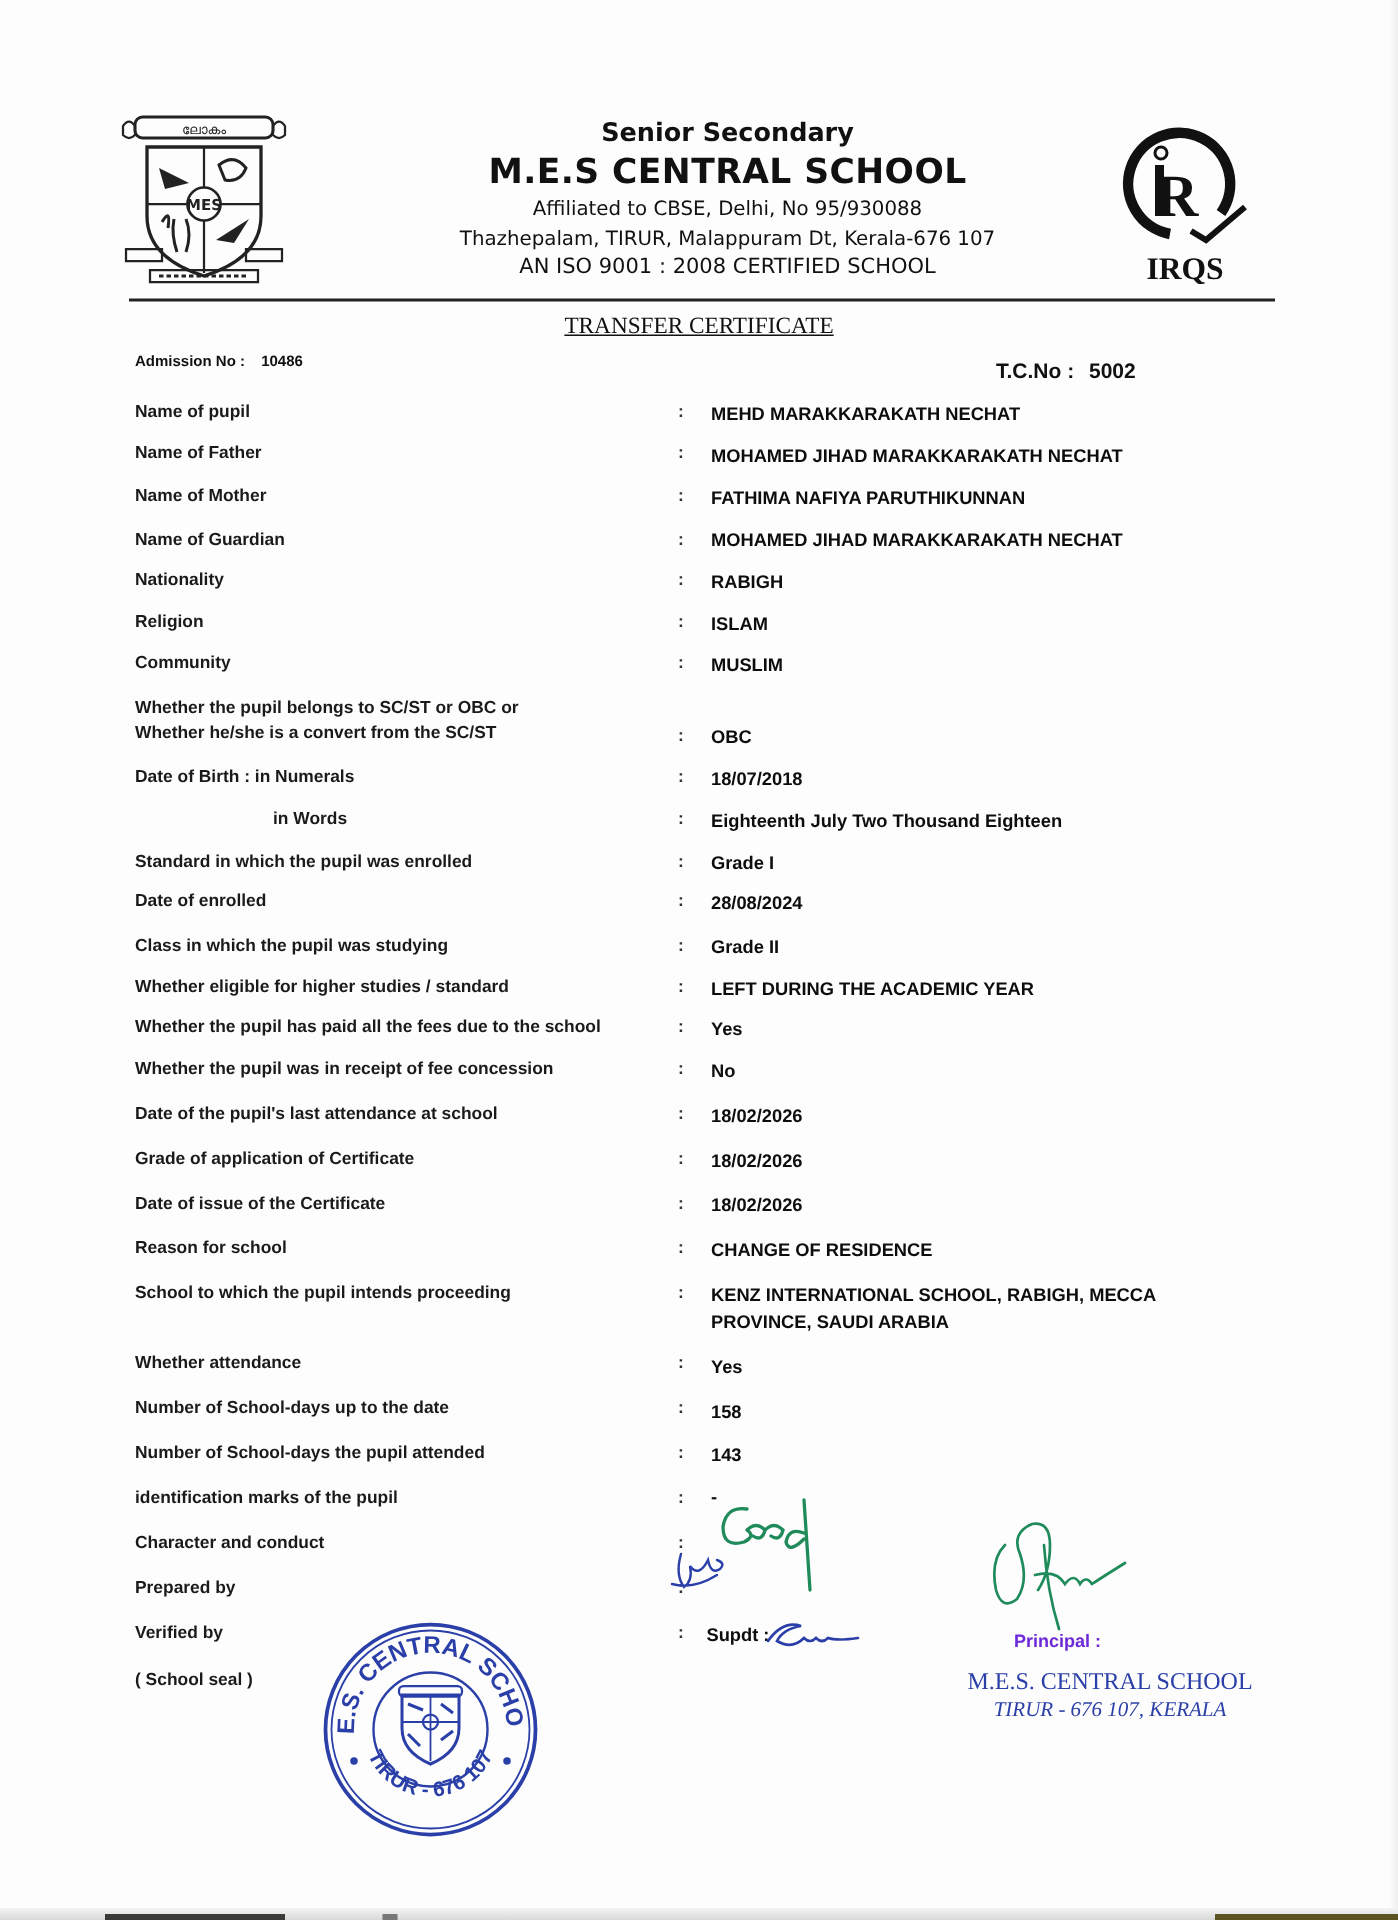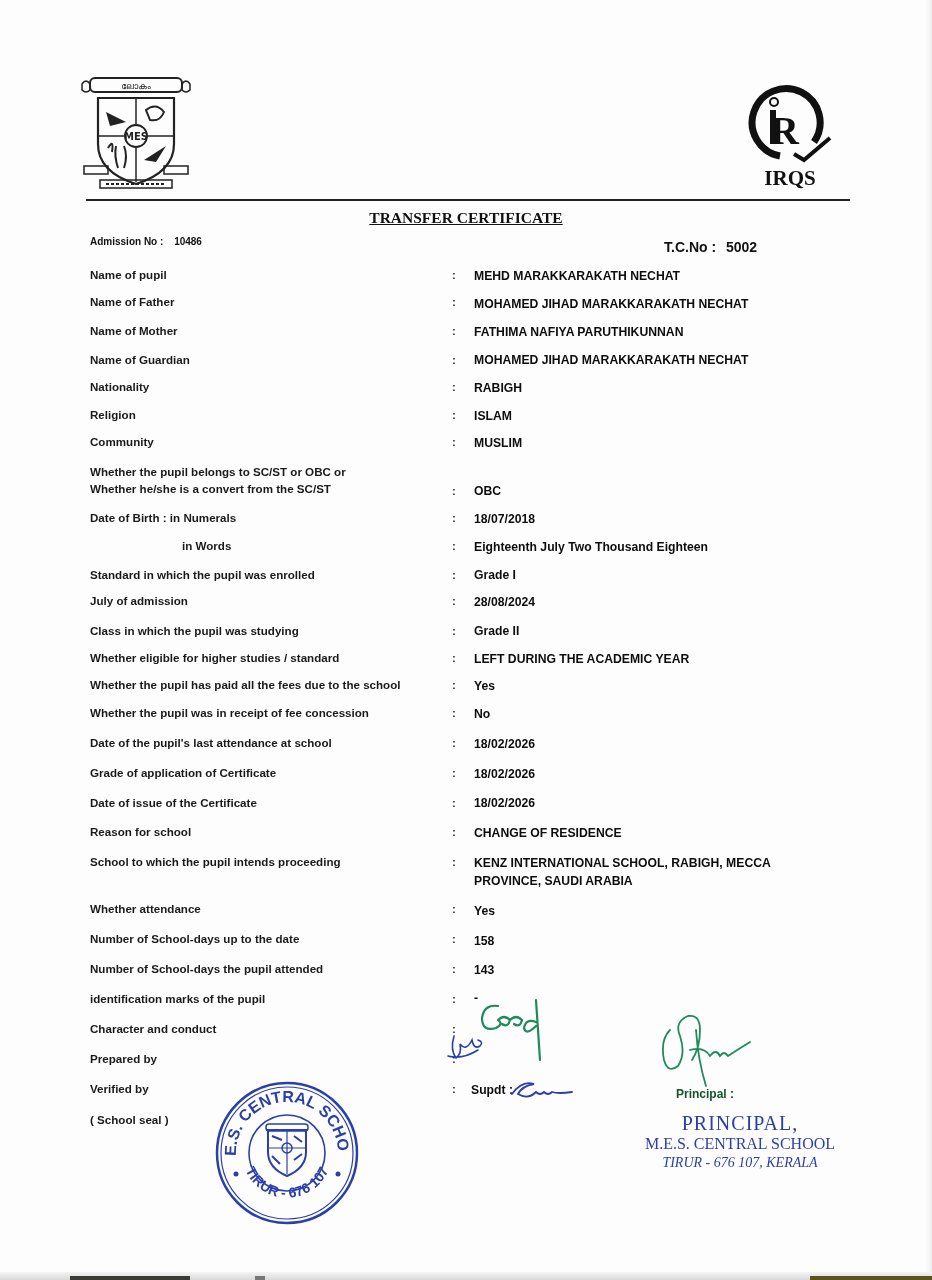--- a/index.html
+++ b/index.html
@@ -19,37 +19,37 @@
   
   .logo-left { position: absolute; left: 80px; top: 74px; width: 112px; height: 118px; }
   .logo-right { position: absolute; left: 740px; top: 84px; width: 100px; height: 110px; }
   .head-text { position: absolute; left: 250px; top: 78px; width: 470px; text-align: center; font-family: "DejaVu Sans", sans-serif; }
   .head-sub { font-size: 17px; font-weight: bold; line-height: 22px; }
   .head-title { font-size: 23px; font-weight: bold; letter-spacing: 0.3px; line-height: 30px; }
   .head-line { font-size: 13.2px; line-height: 19.5px; }
   .head-rule { position: absolute; left: 86px; top: 199px; width: 764px; height: 2px; background: #222; }
 
   .tc-title { position: absolute; left: 0; width: 932px; top: 209px; text-align: center;
-    font-family: "Liberation Serif", serif; font-weight: bold; font-size: 15.5px; }
+    font-family: "Liberation Serif", serif; font-weight: normal; font-size: 15.5px; }
   .tc-title span { text-decoration: underline; }
 
   .adm { position: absolute; left: 90px; top: 236px; font-weight: bold; font-size: 10px; }
   .adm .val { margin-left: 8px; }
   .tcno { position: absolute; left: 664px; top: 239px; font-weight: bold; font-size: 14px; }
   .tcno .val { margin-left: 6px; }
 
   .row { position: absolute; left: 0; width: 932px; font-size: 11.6px; }
   .row .lbl { position: absolute; left: 90px; font-weight: bold; color: #1a1a1a; white-space: nowrap; line-height: 15px; }
   .row .colon { position: absolute; left: 452px; font-weight: bold; color: #333; line-height: 15px; }
   .row .val { position: absolute; left: 474px; font-weight: bold; color: #0d0d0d; white-space: nowrap; font-size: 12.2px; line-height: 16px; }
 
   .sig-good { position: absolute; left: 440px; top: 996px; width: 110px; height: 72px; }
   .sig-supdt { position: absolute; left: 508px; top: 1076px; width: 70px; height: 26px; }
   .sig-principal { position: absolute; left: 650px; top: 1010px; width: 110px; height: 78px; }
-  .principal-lbl { position: absolute; left: 676px; top: 1087px; font-size: 12px; font-weight: bold; color: #14532d; }
+  .principal-lbl { position: absolute; left: 676px; top: 1087px; font-size: 12px; font-weight: bold; color: #6d28d9; }
   .stamp-text { position: absolute; left: 620px; top: 1112px; width: 240px; text-align: center; font-family: "Liberation Serif", serif; color: #2b3fa8; }
   .stamp-text .l1 { font-size: 20px; letter-spacing: 1px; line-height: 22px; }
   .stamp-text .l2 { font-size: 16px; line-height: 20px; }
   .stamp-text .l3 { font-size: 14px; line-height: 18px; font-style: italic; }
   .seal { position: absolute; left: 214px; top: 1080px; width: 146px; height: 146px; }
 </style>
 </head>
 <body>
 
 <div class="page">
@@ -66,20 +66,27 @@
     <path d="M66 36 q10 -8 18 2 q-4 10 -14 8z" fill="none" stroke="#222" stroke-width="2"></path>
     <path d="M28 74 q6 -10 4 4 M36 72 q-2 10 2 22 M44 72 q4 10 0 22" fill="none" stroke="#222" stroke-width="2"></path>
     <path d="M64 86 l22 -14 l-10 16z" fill="#222"></path>
     <circle cx="56" cy="62" r="11" fill="#fdfdfd" stroke="#222" stroke-width="1.8"></circle>
     <text x="56" y="66" font-size="10" text-anchor="middle" fill="#222" font-weight="bold" font-family="DejaVu Sans, sans-serif">MES</text>
     <path d="M4 92 h24 v8 h-24z M84 92 h24 v8 h-24z" fill="none" stroke="#222" stroke-width="1.5"></path>
     <path d="M20 106 h72 v8 h-72z" fill="none" stroke="#222" stroke-width="1.5"></path>
     <line x1="26" y1="110" x2="86" y2="110" stroke="#222" stroke-width="2" stroke-dasharray="3 2"></line>
   </svg>
 
+  <div class="head-text">
+    <div class="head-sub">Senior Secondary</div>
+    <div class="head-title">M.E.S CENTRAL SCHOOL</div>
+    <div class="head-line">Affiliated to CBSE, Delhi, No 95/930088</div>
+    <div class="head-line">Thazhepalam, TIRUR, Malappuram Dt, Kerala-676 107</div>
+    <div class="head-line" style="font-size:14px;">AN ISO 9001 : 2008 CERTIFIED SCHOOL</div>
+  </div>
 
   <div class="logo-right">
     <svg width="100" height="80" viewBox="0 0 100 80">
       <path d="M74 58 A34 34 0 1 0 40 72" fill="none" stroke="#111" stroke-width="7"></path>
       <path d="M54 70 l10 6 l26 -22" fill="none" stroke="#111" stroke-width="4"></path>
       <circle cx="34" cy="18" r="4" fill="none" stroke="#111" stroke-width="2"></circle>
       <text x="30" y="60" font-size="40" font-weight="bold" fill="#111" font-family="Liberation Serif, serif">R</text>
       <rect x="30" y="26" width="6" height="34" fill="#111"></rect>
     </svg>
     <div style="font-family:'Liberation Serif',serif;font-weight:bold;font-size:21px;text-align:center;width:100px;margin-top:-2px;">IRQS</div>
@@ -150,21 +157,21 @@
     <span class="lbl" style="left:182px">in Words</span>
       <span class="colon">:</span>
     <span class="val" style="top:1px">Eighteenth July Two Thousand Eighteen</span>
   </div>
   <div class="row" style="top:567px">
     <span class="lbl">Standard in which the pupil was enrolled</span>
       <span class="colon">:</span>
     <span class="val" style="top:0px">Grade I</span>
   </div>
   <div class="row" style="top:593px">
-    <span class="lbl">July of admission</span>
+    <span class="lbl">Date of enrolled</span>
       <span class="colon">:</span>
     <span class="val" style="top:1px">28/08/2024</span>
   </div>
   <div class="row" style="top:623px">
     <span class="lbl">Class in which the pupil was studying</span>
       <span class="colon">:</span>
     <span class="val" style="top:0px">Grade II</span>
   </div>
   <div class="row" style="top:650px">
     <span class="lbl">Whether eligible for higher studies / standard</span>
@@ -252,21 +259,20 @@
   <svg class="sig-supdt" viewBox="0 0 70 26">
     <path d="M4 18 q10 -14 22 -10 q-12 2 -16 10 q10 6 18 -2 q4 4 8 0 q4 4 8 0 q6 2 20 0" fill="none" stroke="#2b3fa8" stroke-width="1.8" stroke-linecap="round"></path>
   </svg>
 
   <svg class="sig-principal" viewBox="0 0 110 78">
     <path d="M20 20 q-10 10 -6 30 q4 14 14 6 q8 -12 2 -30 q-6 -14 8 -20 q12 -2 12 14 q0 18 -8 30 M40 40 q14 -4 20 6 q6 -8 10 0 q4 -6 8 0 q6 -4 22 -14 M46 20 q2 30 10 56" fill="none" stroke="#1f8a5a" stroke-width="1.8" stroke-linecap="round"></path>
   </svg>
   <div class="principal-lbl">Principal :</div>
 
   <div class="stamp-text">
-    <div class="l1">PRINCIPAL,</div>
     <div class="l2">M.E.S. CENTRAL SCHOOL</div>
     <div class="l3">TIRUR - 676 107, KERALA</div>
   </div>
 
   <svg class="seal" viewBox="0 0 146 146">
     <defs>
       <path id="sealTop" d="M22 73 A51 51 0 0 1 124 73"></path>
       <path id="sealBot" d="M30 86 A45 45 0 0 0 116 86"></path>
     </defs>
     <circle cx="73" cy="73" r="70" fill="none" stroke="#2b3fa8" stroke-width="2.5"></circle>

